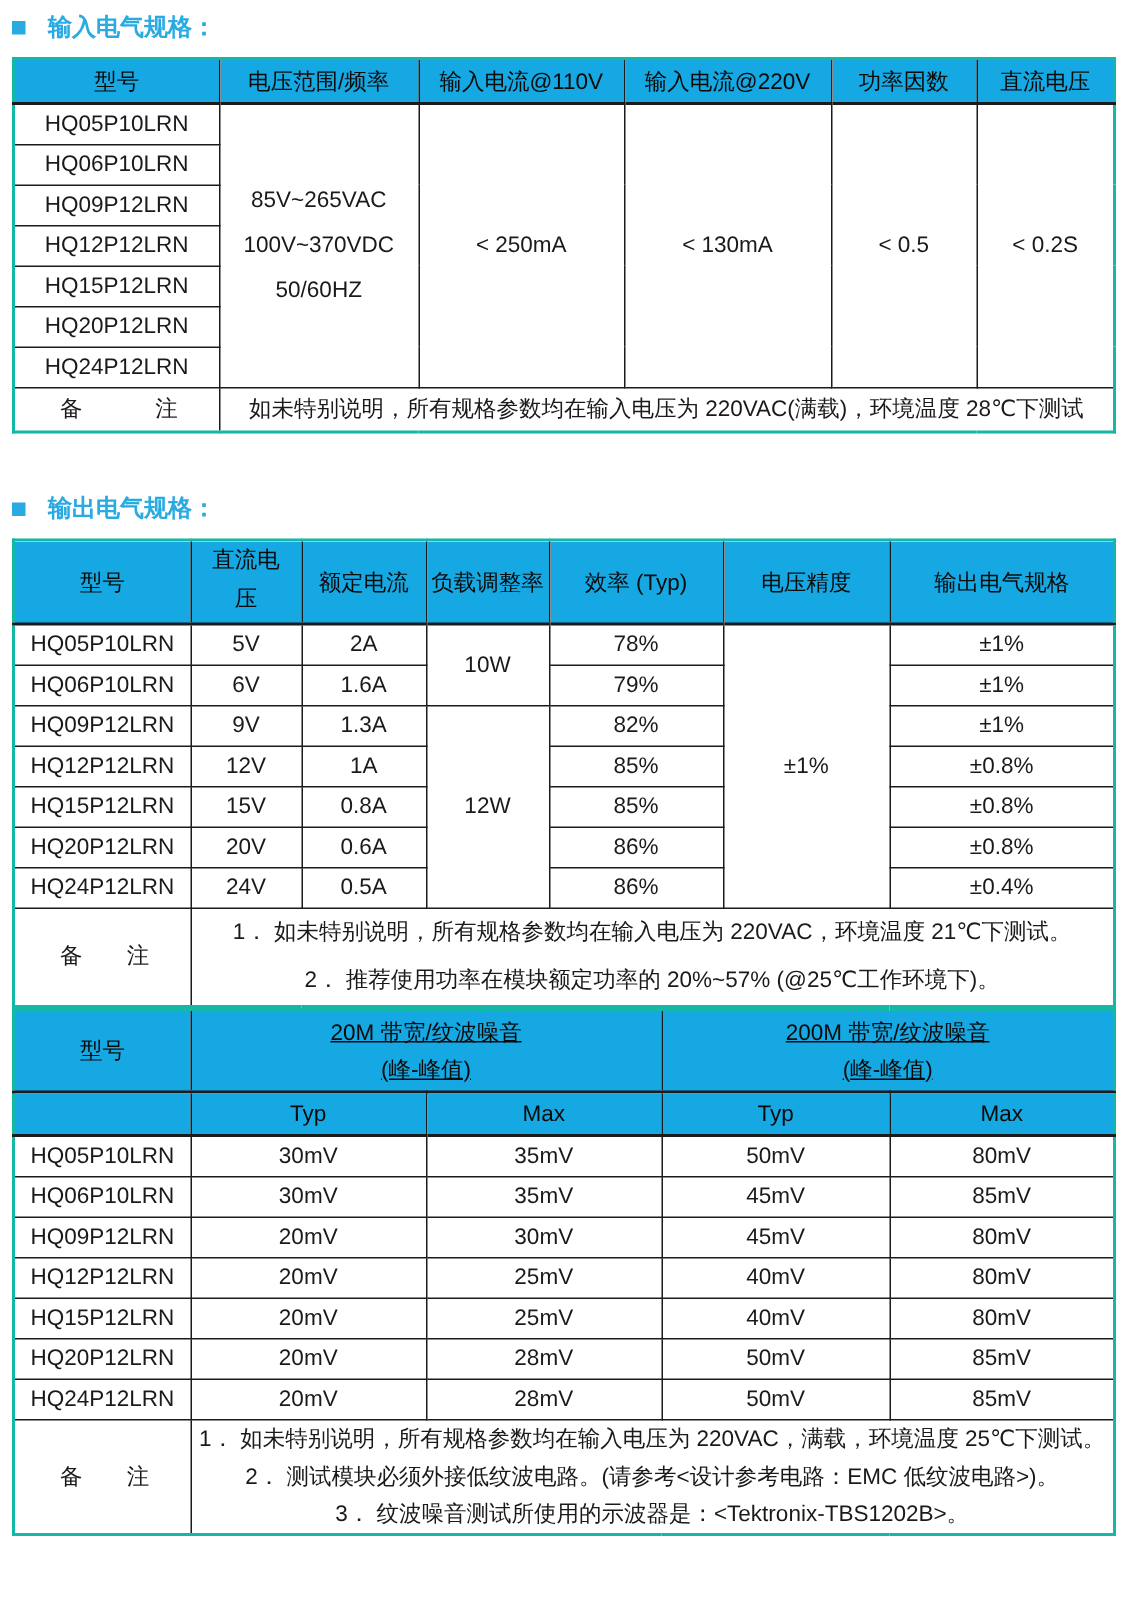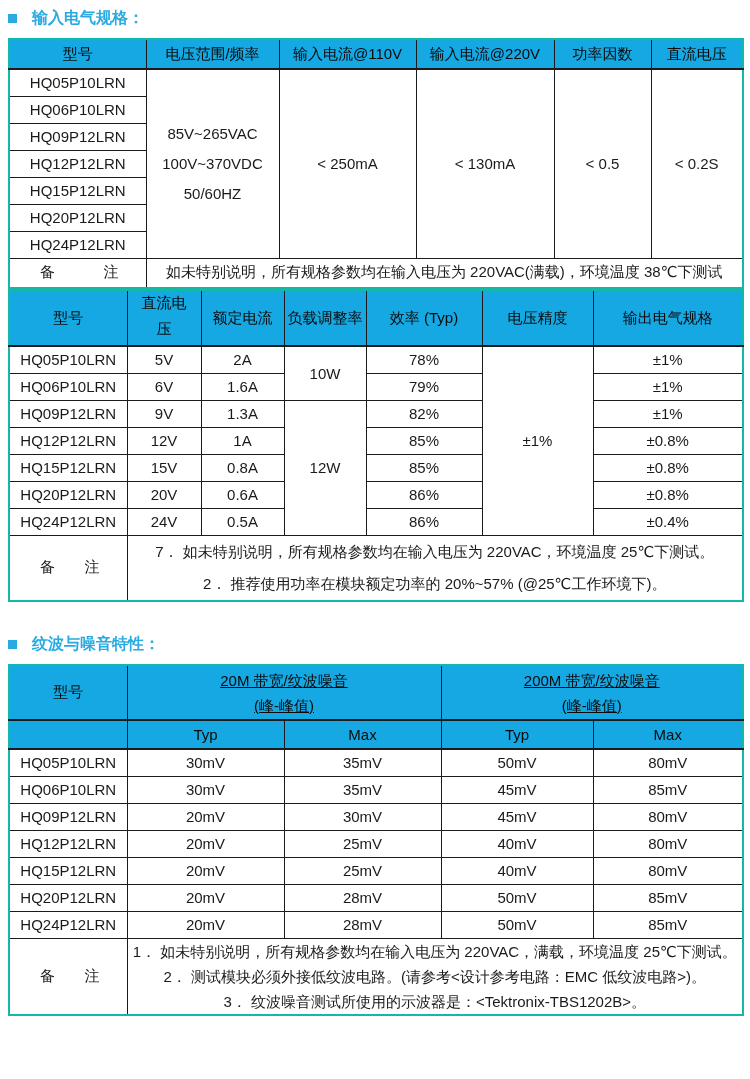--- a/index.html
+++ b/index.html
@@ -116,25 +116,29 @@
     <tr class="brow">
           <td class="model">HQ24P12LRN</td>
         </tr>
     <tr class="noterow h30r">
       <td class="note-label">
         <div class="nl-wrap">
           <span>备</span>
           <span>注</span>
         </div>
       </td>
-      <td class="note-text" colspan="5">如未特别说明，所有规格参数均在输入电压为 220VAC(满载)，环境温度 38℃下测试</td>
+      <td class="note-text" colspan="5">如未特别说明，所有规格参数均在输入电压为 220VAC(满载)，环境温度 28℃下测试</td>
     </tr>
   </tbody>
     </table>
 
+  <div class="section-title mt2">
+    <span class="bullet"></span>
+    <span>输出电气规格：</span>
+  </div>
 
   <table class="spec">
     <colgroup>
       <col style="width:118px">
         <col style="width:74px">
         <col style="width:83px">
         <col style="width:82px">
       <col style="width:116px">
         <col style="width:111px">
         <col style="width:150px">
@@ -204,31 +208,27 @@
       <td>±0.4%</td>
     </tr>
     <tr class="noterow h66r">
       <td class="note-label">
         <div class="nl-wrap">
           <span>备</span>
           <span>注</span>
         </div>
       </td>
       <td class="note-text" colspan="6">
-        <div class="note-line33">7．  如未特别说明，所有规格参数均在输入电压为 220VAC，环境温度 25℃下测试。</div>
+        <div class="note-line33">1．  如未特别说明，所有规格参数均在输入电压为 220VAC，环境温度 21℃下测试。</div>
         <div class="note-line33">2．  推荐使用功率在模块额定功率的 20%~57% (@25℃工作环境下)。</div>
       </td>
     </tr>
   </tbody>
     </table>
 
-  <div class="section-title mt3">
-    <span class="bullet"></span>
-    <span>纹波与噪音特性：</span>
-  </div>
 
   <table class="spec">
     <colgroup>
       <col style="width:118px">
         <col style="width:157px">
         <col style="width:157px">
       <col style="width:152px">
         <col style="width:150px">
     </colgroup>
     <tbody>

